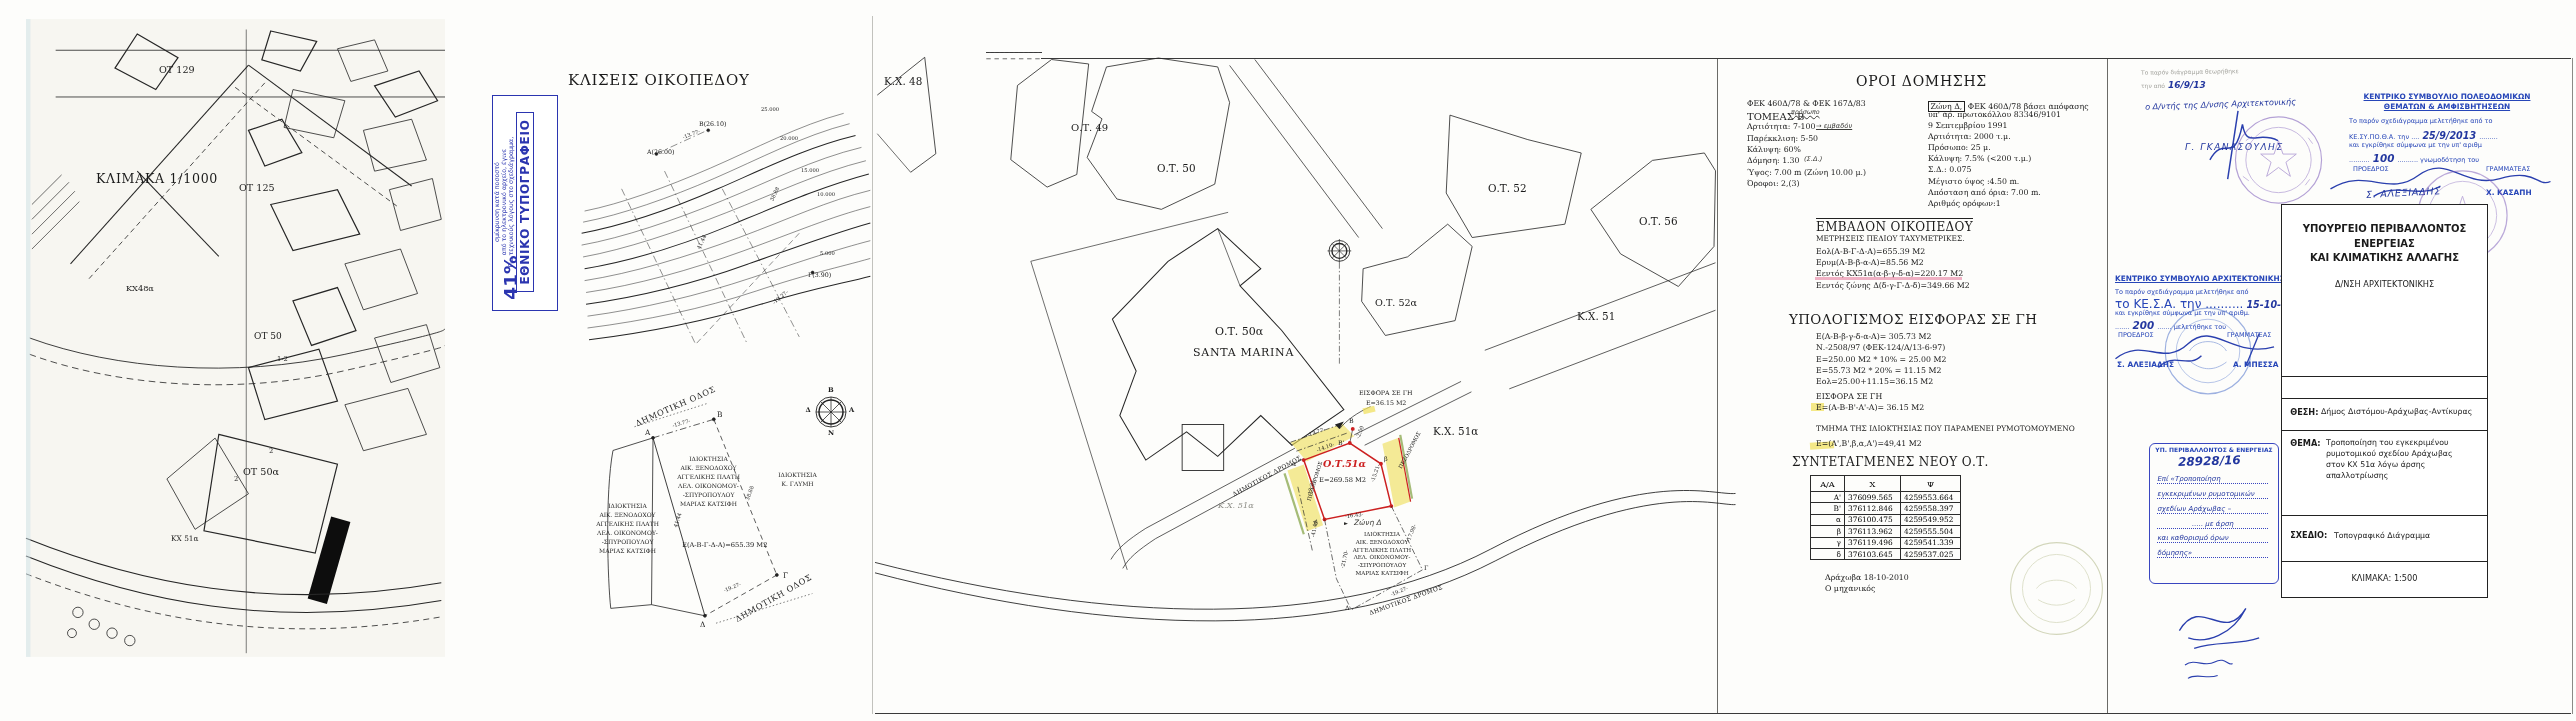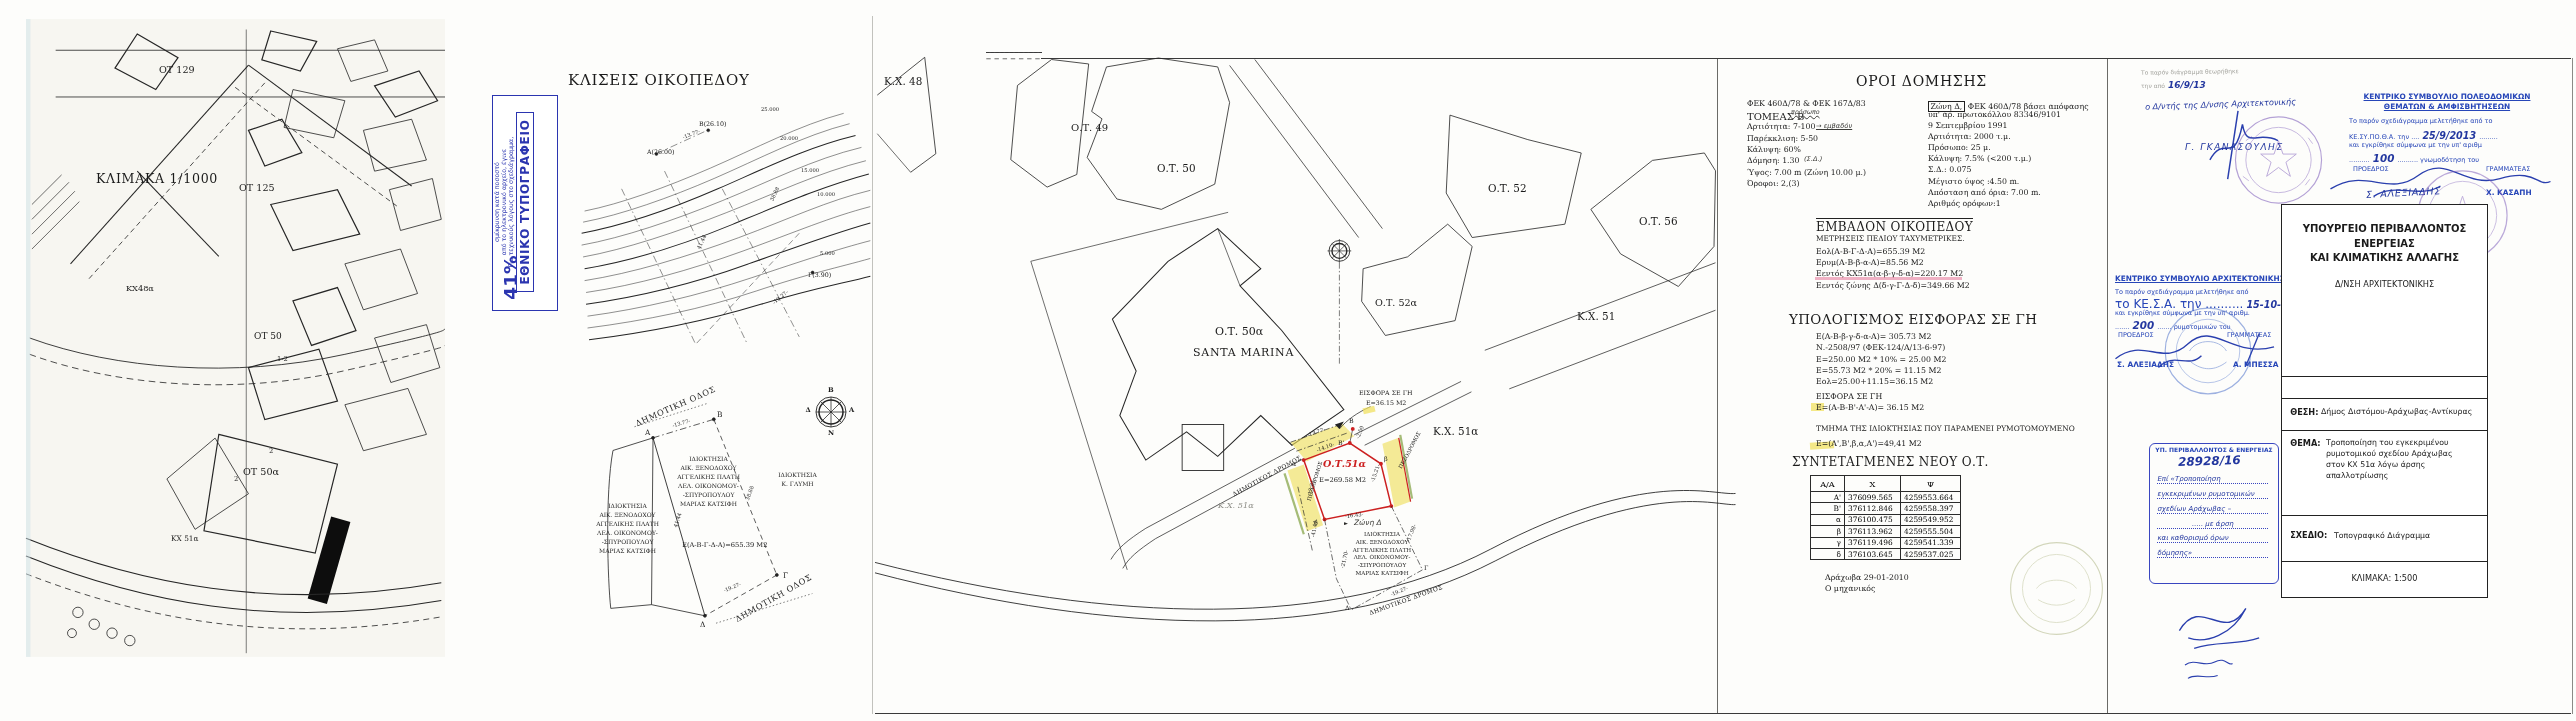--- a/index.html
+++ b/index.html
@@ -423,21 +423,21 @@
           <td>376119.496</td>
           <td>4259541.339</td>
         </tr>
       <tr>
           <td style="text-align:right;">δ</td>
           <td>376103.645</td>
           <td>4259537.025</td>
         </tr>
     </tbody>
   </table>
-  <div class="t ds" style="left:1825px;top:573px;font-size:7.8px;">Αράχωβα 29-01-2010</div>
+  <div class="t ds" style="left:1825px;top:573px;font-size:7.8px;">Αράχωβα 18-10-2010</div>
   <div class="t ds" style="left:1825px;top:584px;font-size:7.8px;">Ο μηχανικός</div>
   <svg style="left:2001px;top:533px;" width="111" height="111" viewBox="0 0 150 150">
     <g stroke="#a9b07c" fill="none" opacity="0.5">
       <circle cx="75" cy="75" r="62" stroke-width="1.5"></circle>
       <circle cx="75" cy="75" r="46" stroke-width="1"></circle>
       <path d="M48,75 C58,60 92,60 102,75 M50,90 C66,100 84,100 100,90" stroke-width="1"></path>
     </g>
   </svg>
 
   <div class="t dv faint" style="left:2141px;top:68px;font-size:6px;transform:rotate(-1deg);">Το παρόν διάγραμμα θεωρήθηκε</div>
@@ -498,21 +498,21 @@
   <div class="t bl" style="left:2115px;top:288px;font-size:6.5px;">Το παρόν σχεδιάγραμμα μελετήθηκε από</div>
   <div class="t" style="left:2115px;top:297px;">
     <span class="bl" style="font-size:12px;">το ΚΕ.Σ.Α. την ..........</span>
     <span class="hand" style="font-size:9.6px;font-weight:bold;">15-10-2014</span>
     <span class="bl" style="font-size:6.5px;">....</span>
   </div>
   <div class="t bl" style="left:2115px;top:309px;font-size:6.5px;">και εγκρίθηκε σύμφωνα με την υπ' αριθμ.</div>
   <div class="t" style="left:2115px;top:318px;">
     <span class="bl" style="font-size:6.5px;">.......</span>
     <span class="hand" style="font-size:10.4px;font-weight:bold;">200</span>
-    <span class="bl" style="font-size:6.5px;">....... ρυμοτομικών του</span>
+    <span class="bl" style="font-size:6.5px;">....... μελετήθηκε του</span>
   </div>
   <div class="t bl" style="left:2118px;top:331px;font-size:6.5px;">ΠΡΟΕΔΡΟΣ</div>
   <div class="t bl" style="left:2227px;top:331px;font-size:6.5px;">ΓΡΑΜΜΑΤΕΑΣ</div>
   <svg style="left:2114px;top:326px;" width="163" height="49" viewBox="0 0 220 66">
     <g stroke="#2a3fae" fill="none" stroke-width="1.8">
       <path d="M2,44 C40,14 66,56 100,24 S160,44 216,28"></path>
       <path d="M60,56 C80,34 100,58 118,40"></path>
       <path d="M178,54 L196,10"></path>
     </g>
   </svg>

